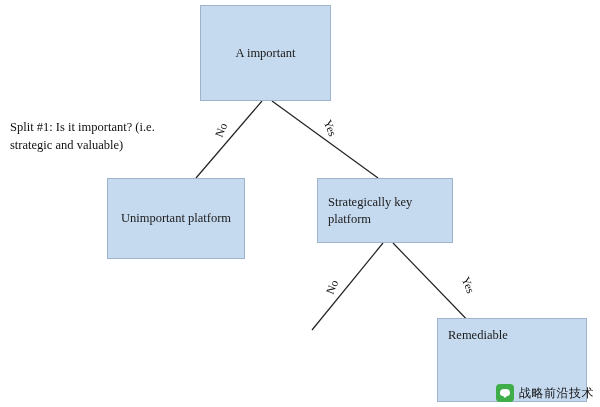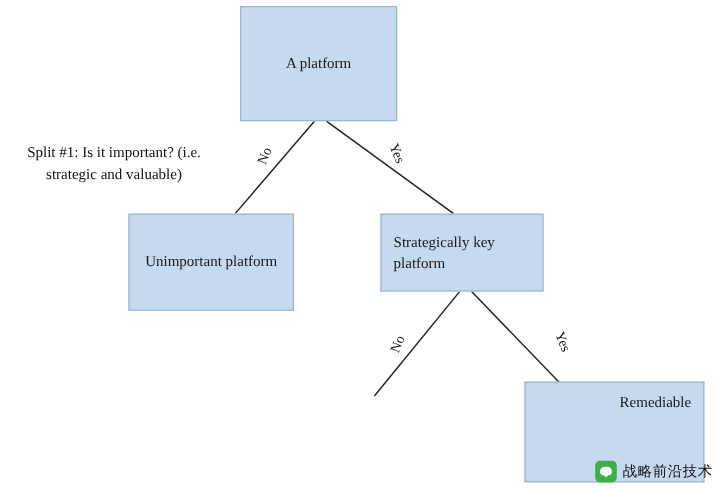--- a/index.html
+++ b/index.html
@@ -26,21 +26,21 @@
     width: 600px;
     height: 407px;
   }
   .node {
     position: absolute;
     background: #c5d9ef;
     border: 1px solid #9fb4cc;
     box-sizing: border-box;
     display: flex;
     align-items: flex-start;
-    justify-content: flex-end;
+    justify-content: flex-start;
     padding: 8px 10px;
     font-size: 12.5px;
     color: #1a1a1a;
     line-height: 1.3;
   }
   .node.center {
     align-items: center;
   }
   .node-label {
     display: block;
@@ -116,42 +116,42 @@
 <div id="canvas">
 
   <svg class="edges" viewBox="0 0 600 407">
     <line x1="262" y1="101" x2="196" y2="178" stroke="#222222" stroke-width="1.2"></line>
     <line x1="272" y1="101" x2="378" y2="178" stroke="#222222" stroke-width="1.2"></line>
     <line x1="383" y1="243" x2="312" y2="330" stroke="#222222" stroke-width="1.2"></line>
     <line x1="393" y1="243" x2="477" y2="330" stroke="#222222" stroke-width="1.2"></line>
   </svg>
 
   <div class="node center" style="left:200px; top:5px; width:131px; height:96px; justify-content:center;">
-    <span class="node-label">A platform</span>
+    <span class="node-label">A important</span>
   </div>
 
   <div class="node center" style="left:107px; top:178px; width:138px; height:81px; justify-content:center;">
     <span class="node-label">Unimportant platform</span>
   </div>
 
   <div class="node center" style="left:317px; top:178px; width:136px; height:65px; justify-content:center;">
     <span class="node-label">Strategically key platform</span>
   </div>
 
 
   <div class="node" style="left:437px; top:318px; width:150px; height:84px;">
     <span class="node-label">Remediable</span>
   </div>
 
   <div class="edge-label rot-left" style="left:214px; top:124px;">No</div>
   <div class="edge-label rot-right" style="left:322px; top:122px;">Yes</div>
   <div class="edge-label rot-left" style="left:325px; top:281px;">No</div>
   <div class="edge-label rot-right" style="left:460px; top:279px;">Yes</div>
 
-  <div class="split-label" style="left:10px; top:118px;text-align:center;">Split #1: Is it important?  (i.e. strategic and valuable)</div>
+  <div class="split-label" style="left:10px; top:118px;">Split #1: Is it important?  (i.e. strategic and valuable)</div>
 
 
   <div class="wm">
     <span class="wm-badge"></span>
     <span class="wm-text">战略前沿技术</span>
   </div>
 
 </div>
 
 </body></html>

